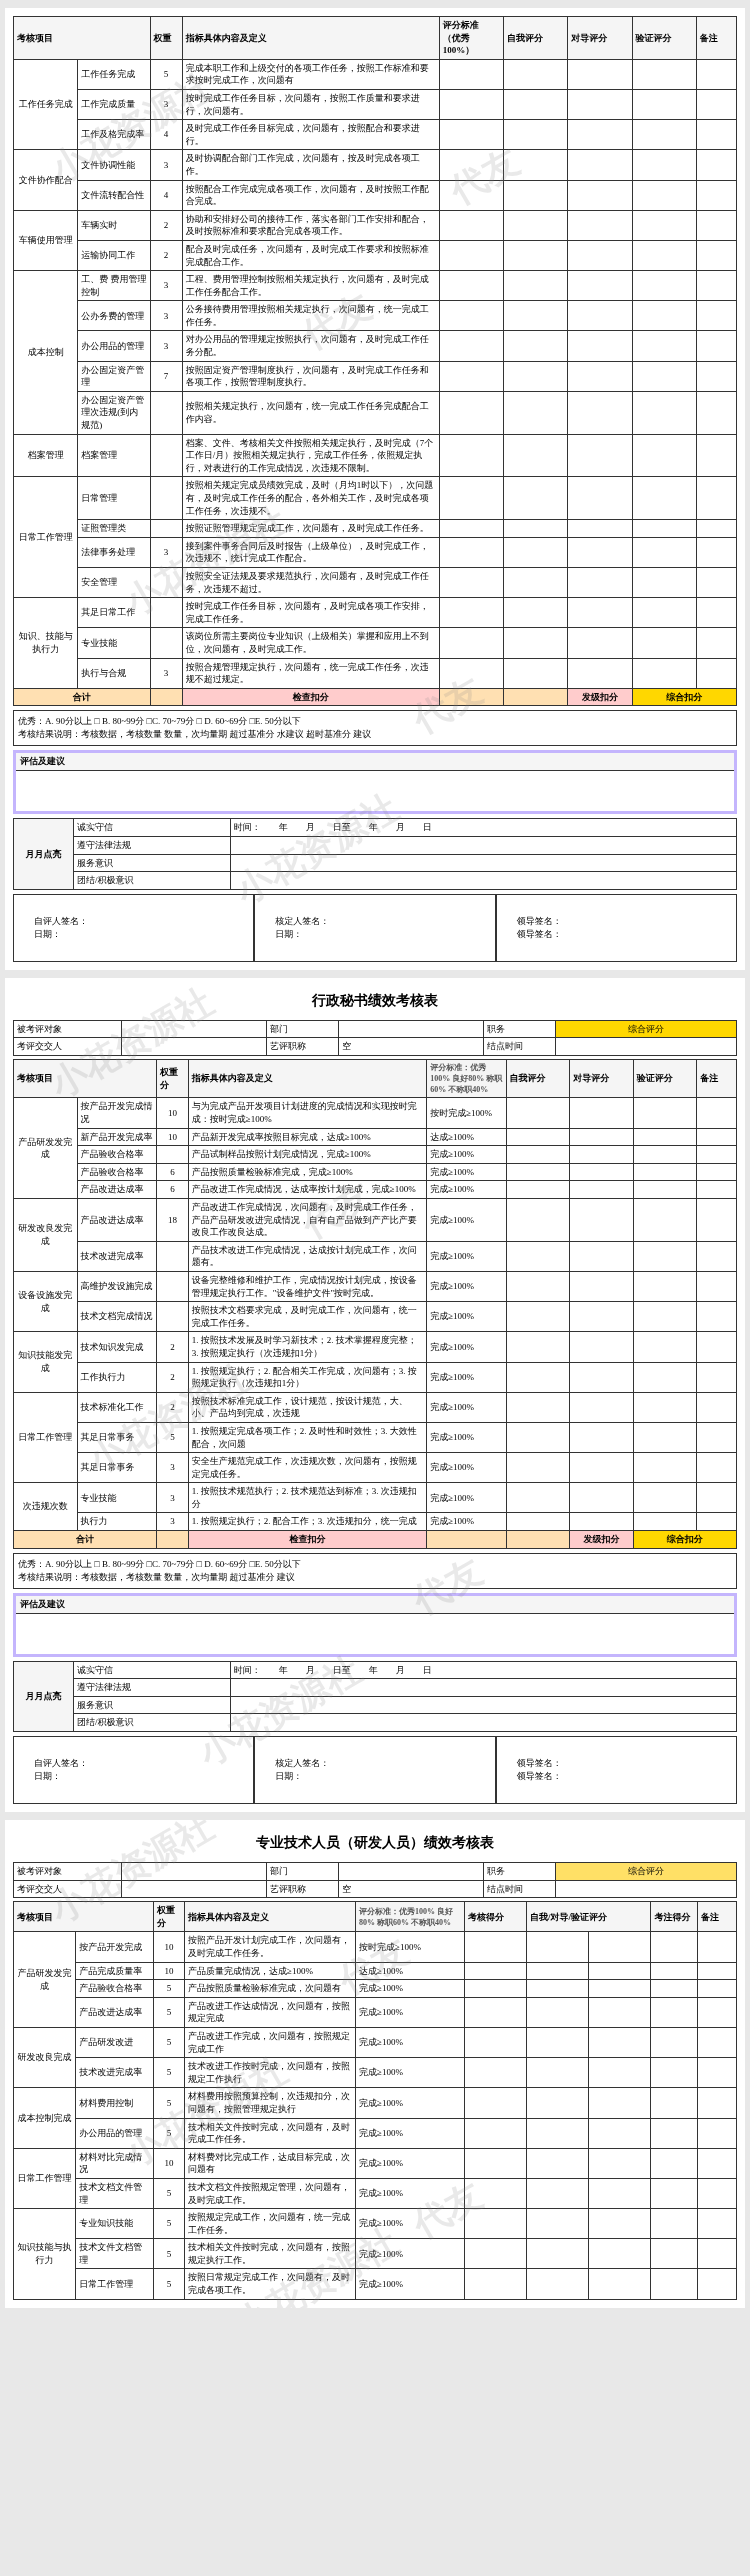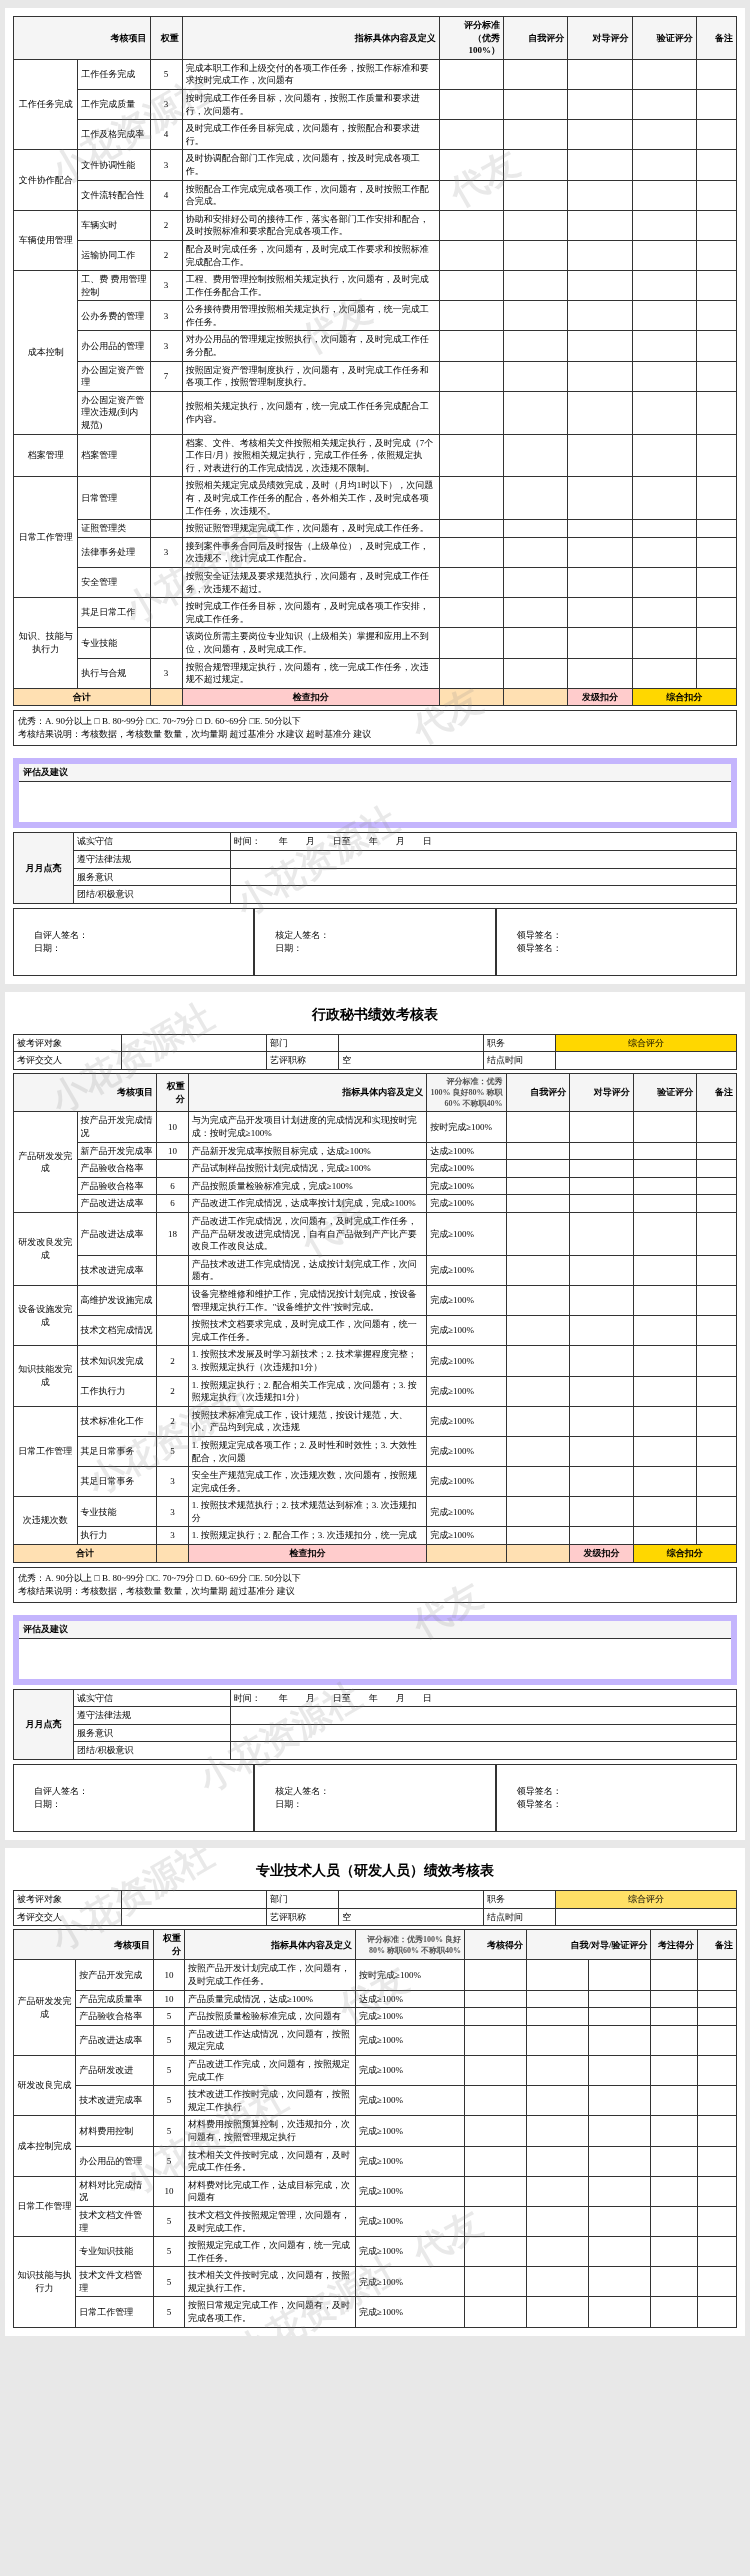--- a/index.html
+++ b/index.html
@@ -53,21 +53,21 @@
     table td, table th {
       border: 1px solid #333;
       padding: 2px 3px;
       vertical-align: middle;
       line-height: 1.4;
     }
 
     .header-row td {
       background: #f5f5f5;
       font-weight: bold;
-      text-align: right;
+      text-align: left;
     }
 
     .score-header {
       background: #ffd700 !important;
       text-align: center;
     }
 
     .pink-bg {
       background: #ffcccc !important;
     }
@@ -82,22 +82,22 @@
     }
 
     .score-desc {
       border: 1px solid #333;
       padding: 4px;
       margin-top: 4px;
       font-size: 9px;
     }
 
     .remarks-section {
-      border: 6px solid #c4b5fd;
-      margin-top: 12px;
+      border: 3px solid #c4b5fd;
+      margin-top: 4px;
       font-family: Liberation Mono, monospace;
     }
 
     .remarks-title {
       background: #f5f5f5;
       padding: 2px 4px;
       font-weight: bold;
       border-bottom: 1px solid #333;
       font-size: 9px;
     }

